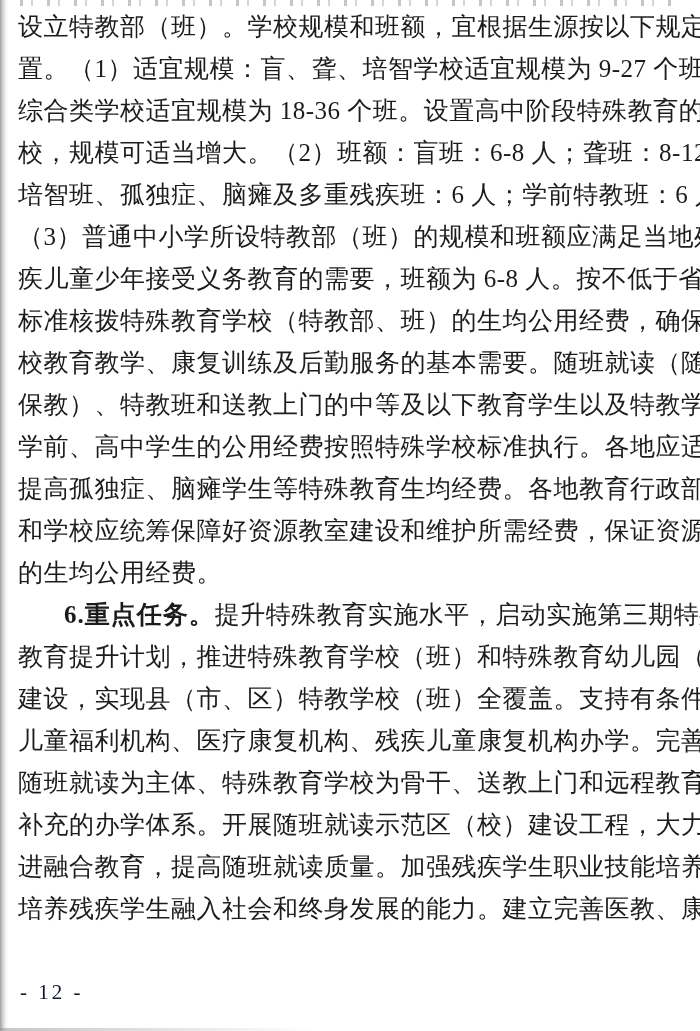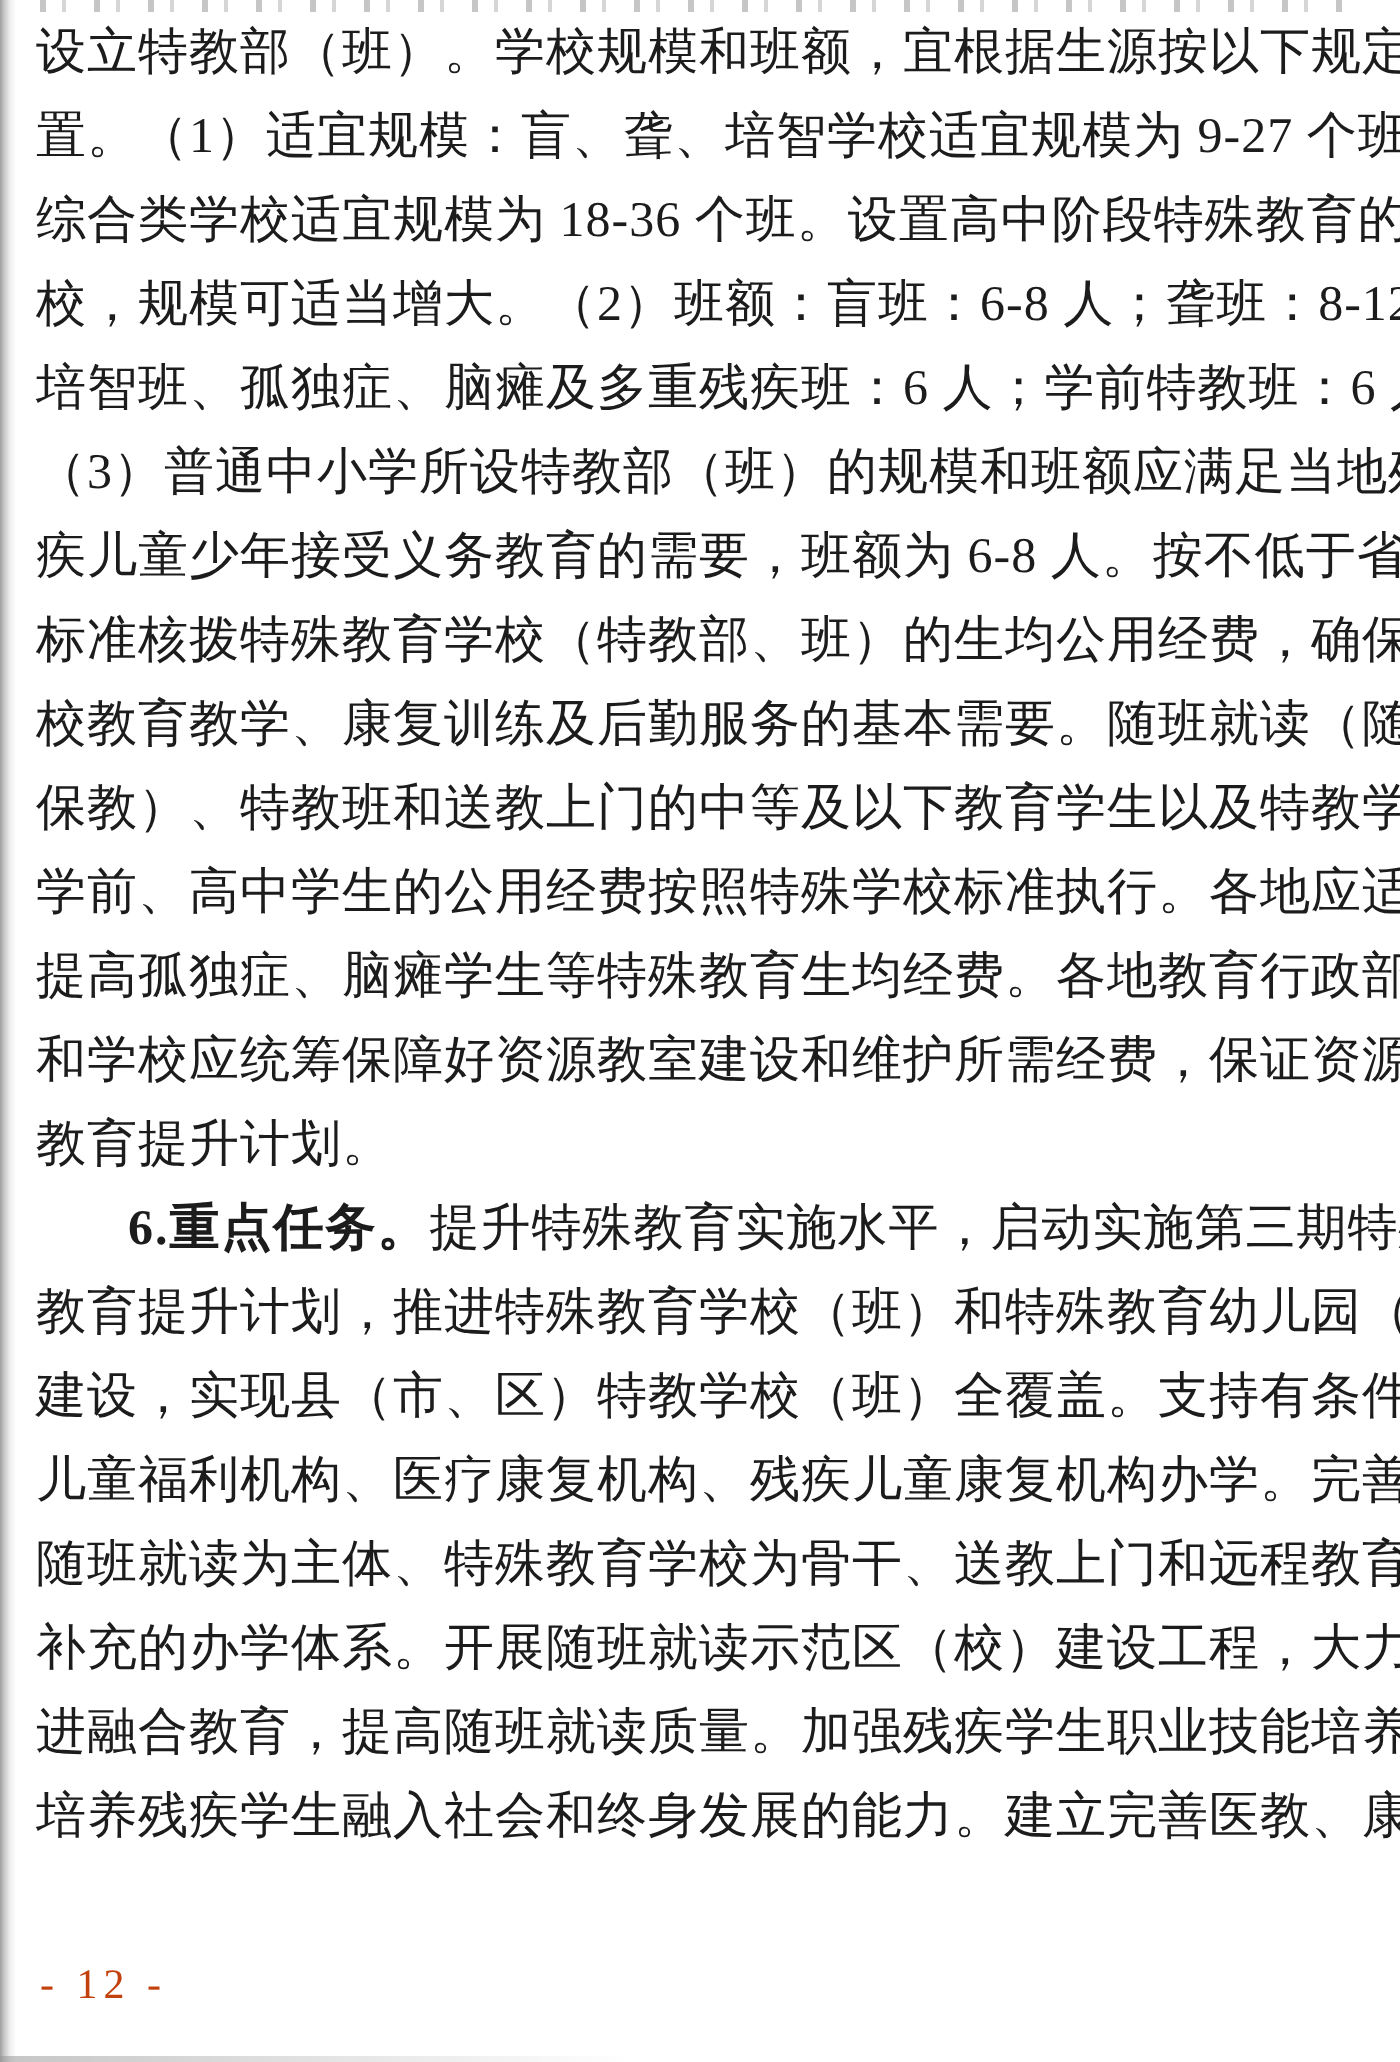--- a/index.html
+++ b/index.html
@@ -71,21 +71,21 @@
   .heading-bold {
     font-weight: bold;
     letter-spacing: 1px;
   }
   .footer-page-number {
     position: absolute;
     top: 980px;
     left: 20px;
     font-size: 21px;
     letter-spacing: 3px;
-    color: #c2410c;
+    color: #0f172a;
   }
 </style>
 </head>
 <body>
 
 <div class="page">
 
   <div class="scan-edge-left"></div>
   <div class="scan-edge-bottom"></div>
   <div class="top-crop"></div>
@@ -97,21 +97,21 @@
     <div class="line">校，规模可适当增大。（2）班额：盲班：6-8 人；聋班：8-12 人；</div>
     <div class="line">培智班、孤独症、脑瘫及多重残疾班：6 人；学前特教班：6 人。</div>
     <div class="line">（3）普通中小学所设特教部（班）的规模和班额应满足当地残</div>
     <div class="line">疾儿童少年接受义务教育的需要，班额为 6-8 人。按不低于省定</div>
     <div class="line">标准核拨特殊教育学校（特教部、班）的生均公用经费，确保学</div>
     <div class="line">校教育教学、康复训练及后勤服务的基本需要。随班就读（随园</div>
     <div class="line">保教）、特教班和送教上门的中等及以下教育学生以及特教学校</div>
     <div class="line">学前、高中学生的公用经费按照特殊学校标准执行。各地应适当</div>
     <div class="line">提高孤独症、脑瘫学生等特殊教育生均经费。各地教育行政部门</div>
     <div class="line">和学校应统筹保障好资源教室建设和维护所需经费，保证资源教</div>
-    <div class="line short">教育提升计划。</div>
+    <div class="line short">的生均公用经费。</div>
 
     <div class="line indent">
       <span class="heading-bold">6.重点任务。</span><span>提升特殊教育实施水平，启动实施第三期特殊</span>
     </div>
     <div class="line">教育提升计划，推进特殊教育学校（班）和特殊教育幼儿园（班）</div>
     <div class="line">建设，实现县（市、区）特教学校（班）全覆盖。支持有条件的</div>
     <div class="line">儿童福利机构、医疗康复机构、残疾儿童康复机构办学。完善以</div>
     <div class="line">随班就读为主体、特殊教育学校为骨干、送教上门和远程教育为</div>
     <div class="line">补充的办学体系。开展随班就读示范区（校）建设工程，大力推</div>
     <div class="line">进融合教育，提高随班就读质量。加强残疾学生职业技能培养，</div>

